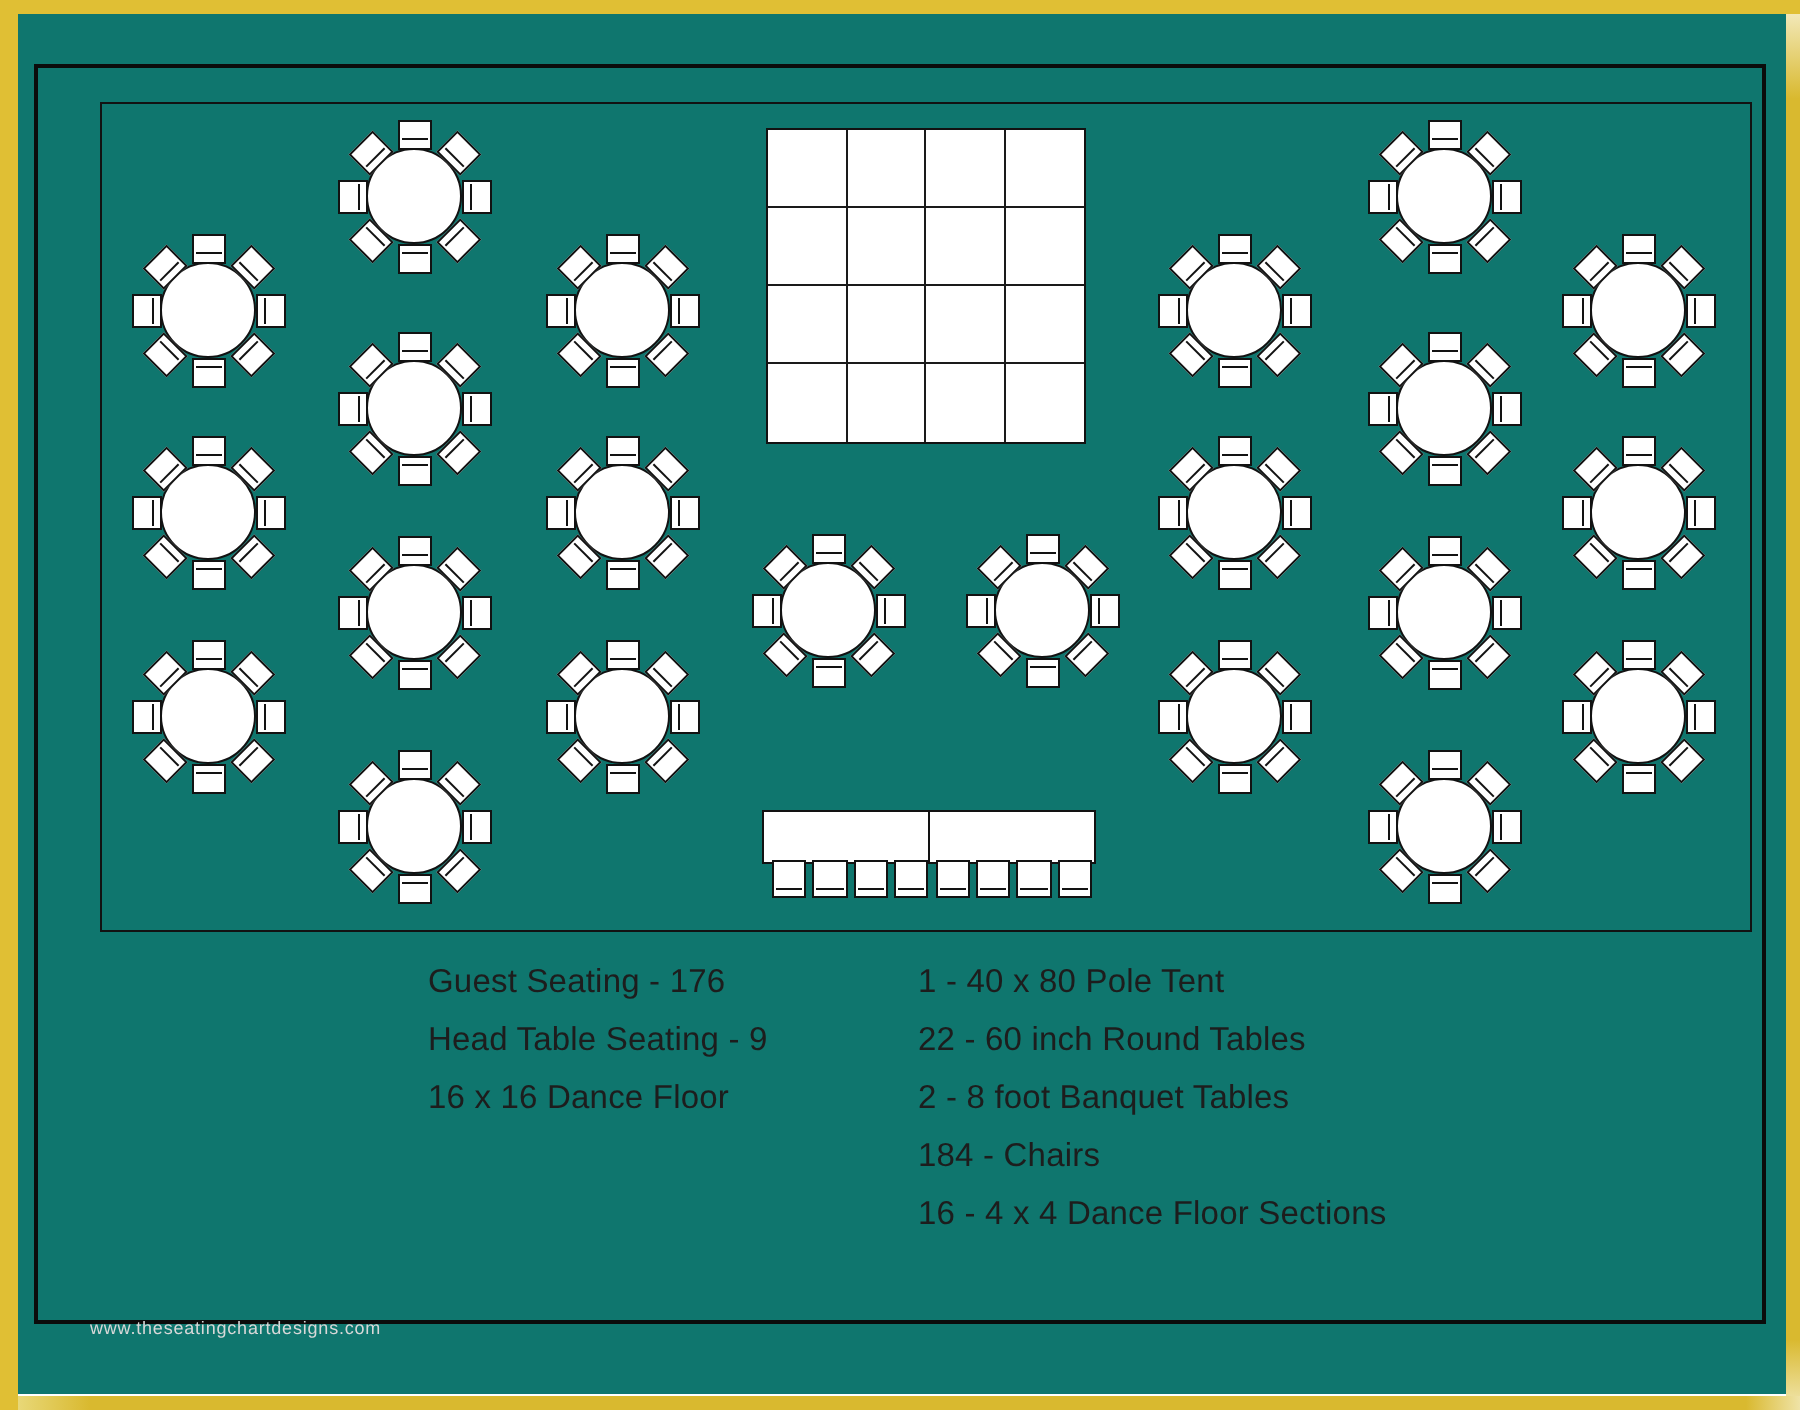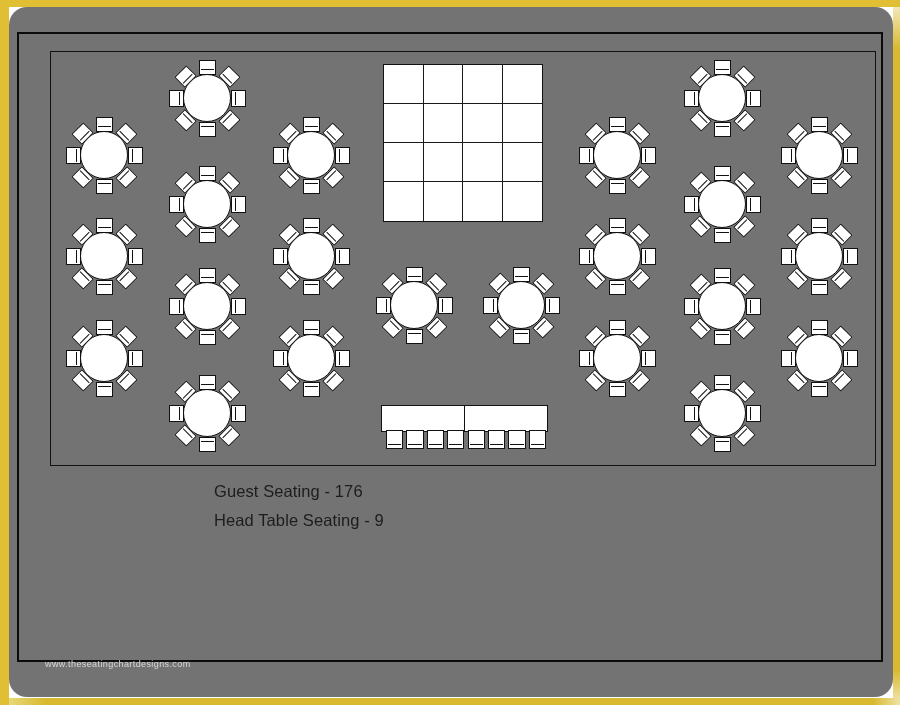--- a/index.html
+++ b/index.html
@@ -21,21 +21,21 @@
   }
   #gold-right{
     position:absolute;right:0;top:0;width:7px;height:705px;
     background:linear-gradient(to bottom,#f2e8b8 0%,#d9b92f 6%,#d9b92f 94%,#f7f1cf 100%);
   }
   #gold-bottom{
     position:absolute;left:0;bottom:0;height:7px;width:900px;
     background:linear-gradient(to right,#e8d878 0%,#d9b92f 4%,#d9b92f 96%,#f7f1cf 100%);
   }
   #sheet{
-    position:absolute;left:0;top:0;width:884px;height:690px;background:#737373;border-radius:18px;
+    position:absolute;left:0;top:0;width:884px;height:690px;background:#0f766e;
   }
   
   #page-frame{
     position:absolute;left:8px;top:25px;width:866px;height:630px;
     border:2px solid #0b0b0b;box-sizing:border-box;background:transparent;
   }
   
   #tent{
     position:absolute;left:41px;top:44px;width:826px;height:415px;
     border:1.6px solid #121212;box-sizing:border-box;background:transparent;
@@ -380,20 +380,28 @@
           <div class="chair" style="transform: translate(-21.92px, 21.92px) rotate(225deg);"></div>
           <div class="chair" style="transform: translate(-31px, 0px) rotate(270deg);"></div>
           <div class="chair" style="transform: translate(-21.92px, -21.92px) rotate(315deg);"></div>
         </div>
       </div>
 
     <div id="legend">
       <div class="legend-col" id="legend-left">
           <div class="legend-line">Guest Seating - 176</div>
           <div class="legend-line">Head Table Seating - 9</div>
+          <div class="legend-line">16 x 16 Dance Floor</div>
+        </div>
+      <div class="legend-col" id="legend-right">
+          <div class="legend-line">1 - 40 x 80 Pole Tent</div>
+          <div class="legend-line">22 - 60 inch Round Tables</div>
+          <div class="legend-line">2 - 8 foot Banquet Tables</div>
+          <div class="legend-line">184 - Chairs</div>
+          <div class="legend-line">16 - 4 x 4 Dance Floor Sections</div>
         </div>
     </div>
 
     <div id="watermark">www.theseatingchartdesigns.com</div>
   </div>
   <div id="gold-right"></div>
   <div id="gold-bottom"></div>
 </div>
 
 </body></html>

